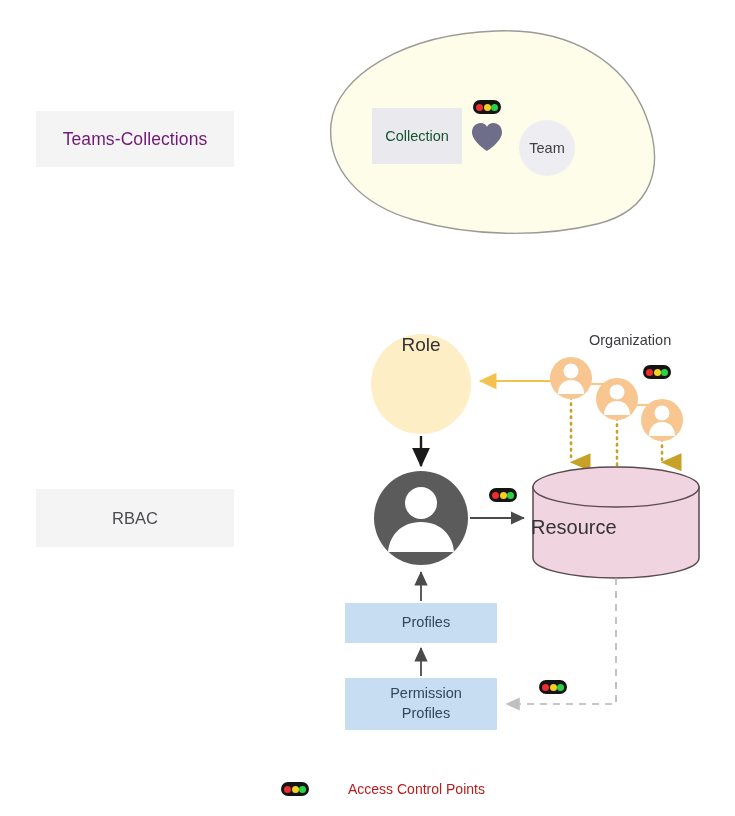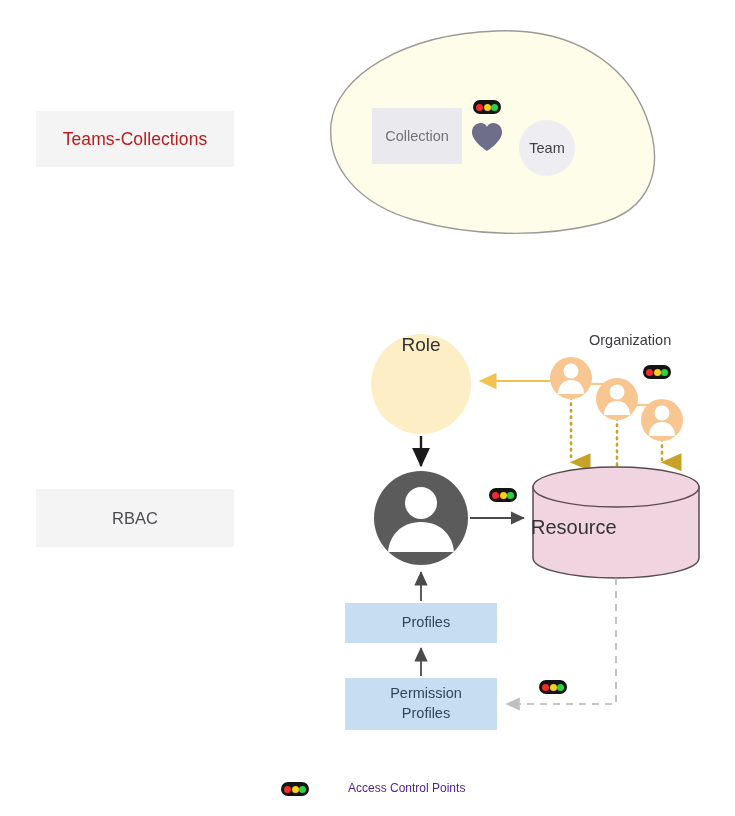--- a/index.html
+++ b/index.html
@@ -41,41 +41,41 @@
     left: 36px; top: 111px; width: 198px; height: 56px;
   }
   #chip-rbac {
     left: 36px; top: 489px; width: 198px; height: 58px;
   }
   .chip-label {
     font-size: 17px;
     letter-spacing: 0.1px;
   }
   #chip-teams .chip-label {
-    color: #b91c1c;
+    color: #701a75;
     font-size: 17.5px;
   }
   #chip-rbac .chip-label {
     color: #4a4a4f;
     font-size: 16.5px;
   }
 
   
   .node-box {
     position: absolute;
     display: flex;
     align-items: center;
     justify-content: center;
     box-sizing: border-box;
     text-align: center;
   }
   #node-collection {
     left: 372px; top: 108px; width: 90px; height: 56px;
     background: #e9e9ee;
-    color: #737373;
+    color: #14532d;
     font-size: 14.5px;
   }
   #node-team {
     left: 519px; top: 120px; width: 56px; height: 56px;
     background: #eeeef2;
     border-radius: 50%;
     color: #3f3f46;
     font-size: 14.5px;
   }
 
@@ -123,22 +123,22 @@
     color: #3b3b40;
     white-space: nowrap;
   }
   #label-organization {
     left: 589px; top: 332px;
     font-size: 14.5px;
     text-align: center;
   }
   #legend-text {
     left: 348px; top: 781px;
-    font-size: 12px;
-    color: #4c1d95;
+    font-size: 14px;
+    color: #b91c1c;
   }
 
   
   .traffic-light {
     position: absolute;
     width: 28px;
     height: 14px;
     border-radius: 7px;
     background: #141414;
     display: flex;

